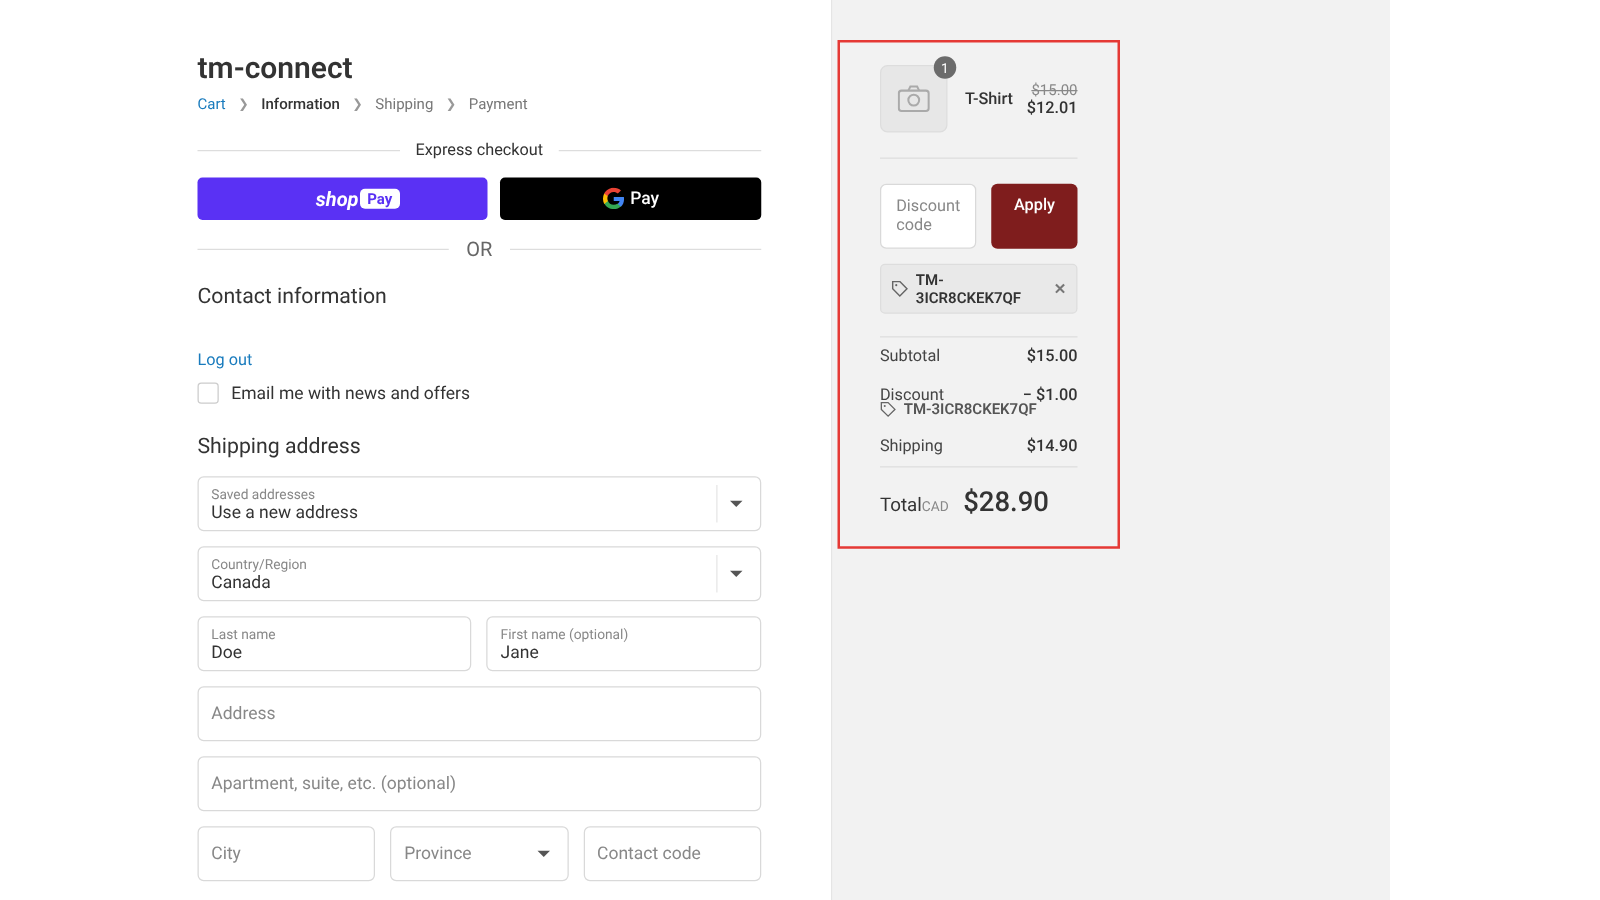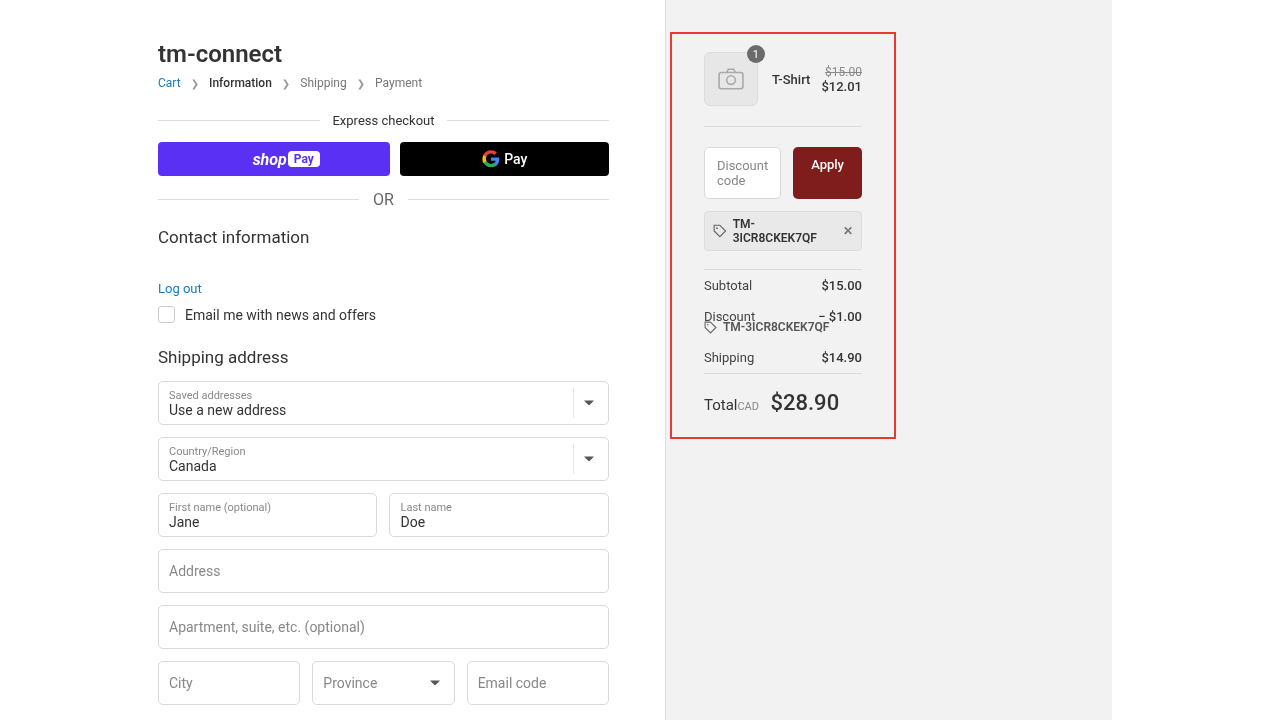--- a/index.html
+++ b/index.html
@@ -119,47 +119,47 @@
       </div>
     </div>
     <div class="field-row">
       <div class="field field-select field-select-bar">
         <div class="field-label">Country/Region</div>
         <div class="field-value">Canada</div>
       </div>
     </div>
     <div class="field-row">
       <div class="field">
+        <div class="field-label">Last name</div>
+        <div class="field-value">Doe</div>
+      </div>
+      <div class="field">
         <div class="field-label">First name (optional)</div>
         <div class="field-value">Jane</div>
       </div>
-      <div class="field">
-        <div class="field-label">Last name</div>
-        <div class="field-value">Doe</div>
-      </div>
     </div>
     <div class="field-row">
       <div class="field">
         <div class="field-placeholder">Address</div>
       </div>
     </div>
     <div class="field-row">
       <div class="field">
         <div class="field-placeholder">Apartment, suite, etc. (optional)</div>
       </div>
     </div>
     <div class="field-row">
       <div class="field">
         <div class="field-placeholder">City</div>
       </div>
       <div class="field field-select">
         <div class="field-placeholder">Province</div>
       </div>
       <div class="field">
-        <div class="field-placeholder">Email code</div>
+        <div class="field-placeholder">Contact code</div>
       </div>
     </div>
 
     
   </div>
 
   <div class="right">
     <div class="right-inner">
       <div class="cart-item">
         <div class="thumb">

